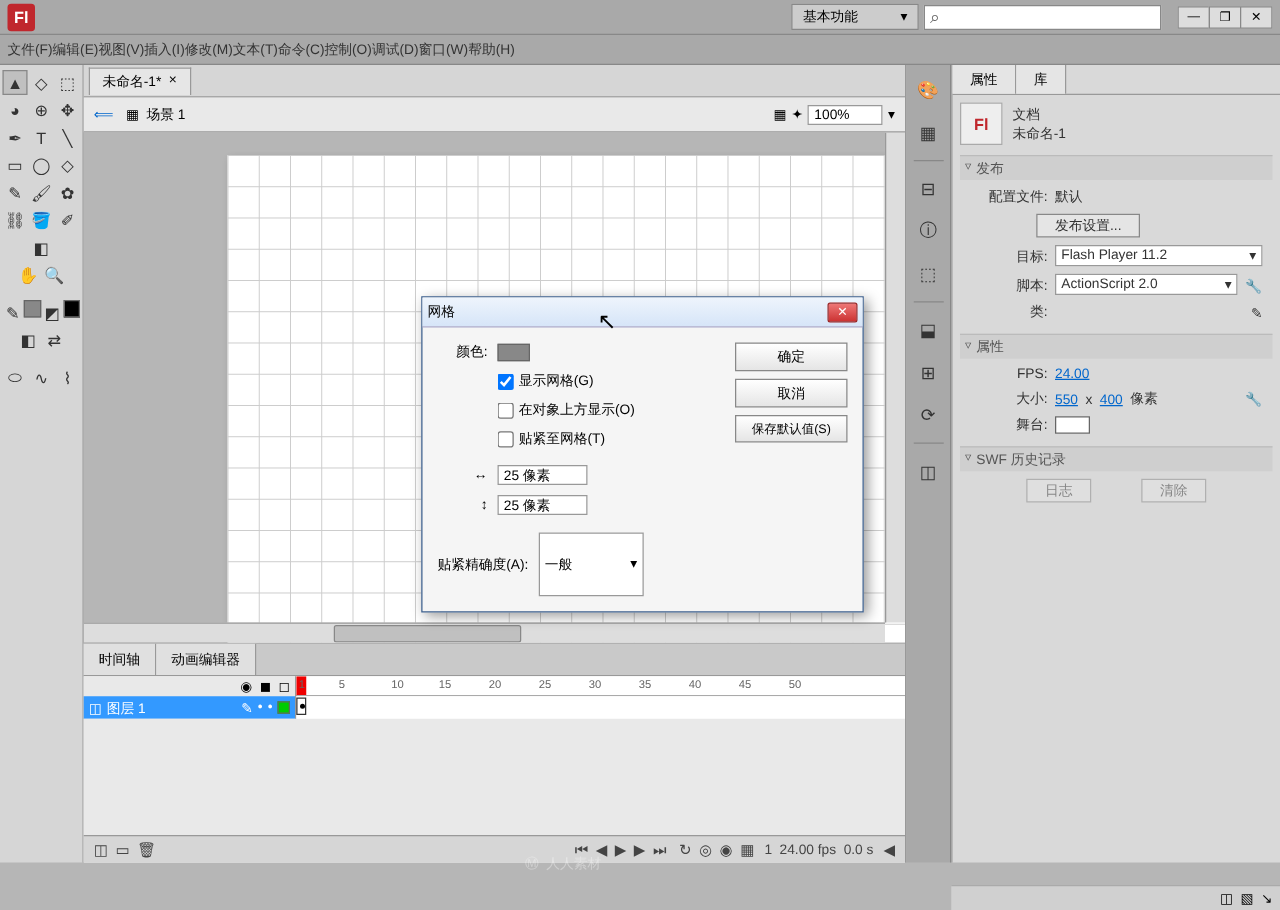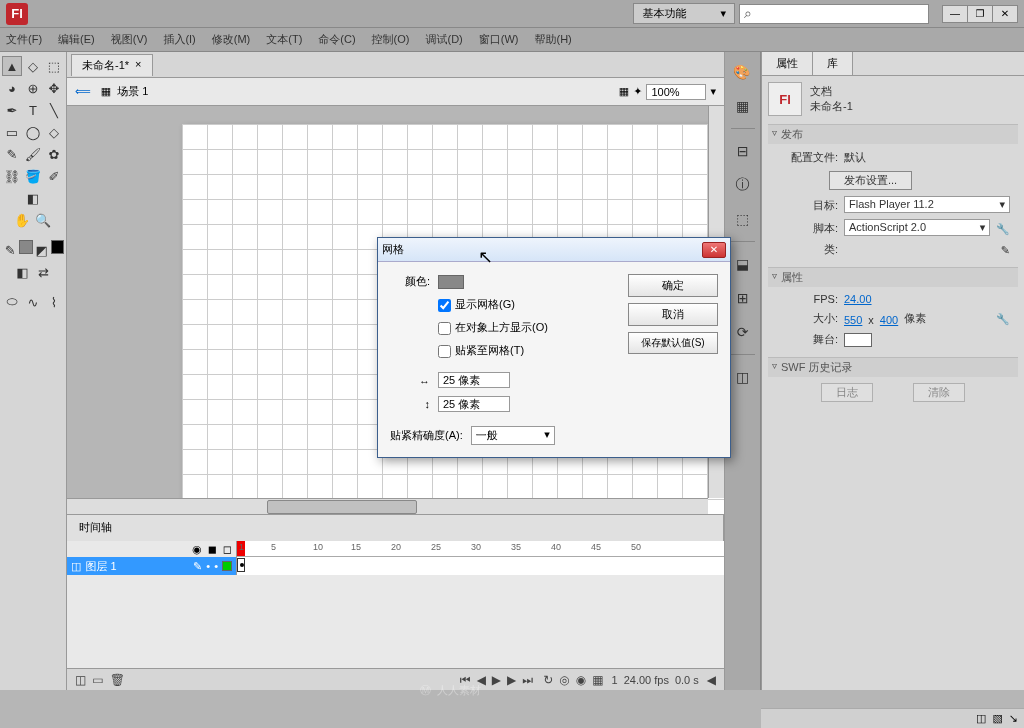--- a/index.html
+++ b/index.html
@@ -5,42 +5,42 @@
 * { margin: 0; padding: 0; box-sizing: border-box; font-family: "Microsoft YaHei", sans-serif; font-size: 11px; }
 body { background: #b6b6b6; width: 1024px; height: 728px; overflow: hidden; position: relative; }
 .topbar { background: #a9a9a9; height: 28px; display: flex; align-items: center; padding: 0 6px; border-bottom: 1px solid #888; }
 .logo { width: 22px; height: 22px; background: #c0272d; border-radius: 3px; color: #fff; font-weight: bold; display: flex; align-items: center; justify-content: center; font-size: 13px; }
 .topbar-right { margin-left: auto; display: flex; align-items: center; gap: 4px; }
 .workspace-dd { background: #ccc; border: 1px solid #888; padding: 2px 8px; display: flex; align-items: center; gap: 34px; }
 .search-box { display: flex; align-items: center; background: #fff; border: 1px solid #888; padding: 0 4px; width: 190px; height: 20px; }
 .search-icon::before { content: "⌕"; font-size: 14px; color: #666; }
 .winbtns { display: flex; gap: 0; margin-left: 10px; }
 .winbtn { width: 26px; height: 18px; background: #ddd; border: 1px solid #888; display: flex; align-items: center; justify-content: center; font-size: 10px; margin-left: -1px; }
-.menubar { background: #a9a9a9; height: 24px; display: flex; align-items: center; padding: 0 6px; gap: 16px; color: #333; border-bottom: 1px solid #888; }
+.menubar { background: #a9a9a9; height: 24px; display: flex; align-items: center; padding: 0 6px; gap: 0; color: #333; border-bottom: 1px solid #888; }
 .menu-item { cursor: default; }
 .workspace { display: flex; height: 638px; }
 .toolbox { width: 67px; background: #d6d6d6; border-right: 1px solid #999; padding: 4px 2px; display: flex; flex-direction: column; gap: 2px; }
 .tool-row { display: flex; gap: 1px; justify-content: center; }
 .tool { width: 20px; height: 20px; background: #d6d6d6; border: 1px solid transparent; display: flex; align-items: center; justify-content: center; font-size: 13px; color: #333; }
 .tool.sel { border: 1px solid #888; background: #c0c0c0; }
 .swatch { width: 16px; height: 14px; border: 1px solid #666; display: inline-block; }
 .central { flex: 1; display: flex; flex-direction: column; background: #b6b6b6; border-right: 1px solid #999; }
 .doctab { height: 26px; background: #d6d6d6; display: flex; align-items: center; padding: 0 4px; border-bottom: 1px solid #999; }
 .doctab-tab { background: #e6e6e6; padding: 3px 10px; border: 1px solid #999; border-bottom: none; display: flex; gap: 6px; }
 .stagebar { height: 28px; background: #e9e9e9; border-bottom: 1px solid #999; display: flex; align-items: center; padding: 0 8px; }
 .stagebar .back { color: #06c; }
 .stagebar-right { margin-left: auto; display: flex; align-items: center; gap: 4px; }
 .zoom-sel { background: #fff; border: 1px solid #999; padding: 1px 4px; width: 60px; }
 .canvas-wrap { flex: 1; background: #b6b6b6; position: relative; overflow: hidden; }
 .stage { position: absolute; top: 18px; left: 115px; width: 570px; height: 430px; background: #fff; box-shadow: 2px 2px 6px rgba(0,0,0,0.2); background-image: linear-gradient(#ccc 1px, transparent 1px), linear-gradient(90deg, #ccc 1px, transparent 1px); background-size: 25px 25px; }
 .scroll-h { position: absolute; bottom: 0; left: 0; right: 16px; height: 16px; background: #ddd; border-top: 1px solid #999; }
 .scroll-v { position: absolute; top: 0; right: 0; bottom: 16px; width: 16px; background: #ddd; border-left: 1px solid #999; }
 .thumb-h { position: absolute; left: 200px; width: 150px; height: 14px; background: #c0c0c0; border: 1px solid #888; top: 1px; border-radius: 2px; }
 .bottom-panel { height: 176px; background: #d6d6d6; border-top: 1px solid #999; display: flex; flex-direction: column; }
-.timeline-tabs { height: 26px; display: flex; background: #c9c9c9; border-bottom: 1px solid #999; flex-direction: column; }
+.timeline-tabs { height: 26px; display: flex; background: #c9c9c9; border-bottom: 1px solid #999; }
 .ttab { padding: 5px 12px; background: #e0e0e0; border-right: 1px solid #999; }
 .timeline-body { flex: 1; display: flex; flex-direction: column; background: #e9e9e9; }
 .tl-header { height: 16px; display: flex; }
 .layer-col { width: 170px; background: #e9e9e9; border-right: 1px solid #999; display: flex; align-items: center; padding: 0 4px; gap: 6px; font-size: 10px; }
 .frames-col { flex: 1; background: #fff; position: relative; display: flex; overflow: hidden; }
 .ruler { height: 16px; border-bottom: 1px solid #aaa; position: relative; flex: 1; }
 .ruler .tick { position: absolute; top: 1px; font-size: 9px; color: #666; }
 .layer-row { height: 18px; display: flex; }
 .layer-label { width: 170px; background: #3399ff; color: #fff; display: flex; align-items: center; padding: 0 4px; gap: 4px; border-right: 1px solid #999; }
 .frames-area { flex: 1; background: #fff; position: relative; }
@@ -61,32 +61,32 @@
 .doc-icon { width: 34px; height: 34px; background: #eee; border: 1px solid #aaa; display: flex; align-items: center; justify-content: center; font-weight: bold; color: #c0272d; font-size: 13px; }
 .section { margin-top: 4px; }
 .sect-head { background: #cfcfcf; padding: 2px 4px; display: flex; gap: 4px; color: #555; border-top: 1px solid #bbb; text-align: center; }
 .sect-head::before { content: "▿"; font-size: 10px; }
 .sect-body { padding: 6px 8px; display: flex; flex-direction: column; gap: 6px; }
 .prop-row { display: flex; align-items: flex-end; gap: 6px; }
 .prop-label { width: 62px; text-align: right; }
 .prop-val { color: #0066cc; text-decoration: underline; }
 .prop-sel { background: #fff; border: 1px solid #999; padding: 1px 4px; flex: 1; display: flex; justify-content: space-between; }
 .btn { background: #e5e5e5; border: 1px solid #888; padding: 1px 14px; }
-.dialog { position: absolute; top: 237px; left: 337px; width: 354px; background: #f5f5f5; border: 1px solid #3b5e8c; box-shadow: 3px 3px 10px rgba(0,0,0,0.4); margin-left: 40px; }
+.dialog { position: absolute; top: 237px; left: 337px; width: 354px; background: #f5f5f5; border: 1px solid #3b5e8c; box-shadow: 3px 3px 10px rgba(0,0,0,0.4); }
 .dlg-title { height: 24px; background: linear-gradient(#eef4fc, #d6e5f8); display: flex; align-items: center; padding: 0 4px; border-bottom: 1px solid #aac; }
 .dlg-close { margin-left: auto; width: 24px; height: 16px; background: linear-gradient(#e77,#c33); border: 1px solid #922; color: #fff; display: flex; align-items: center; justify-content: center; font-size: 10px; border-radius: 2px; }
 .dlg-body { padding: 12px; display: flex; gap: 20px; }
 .dlg-left { flex: 1; display: flex; flex-direction: column; gap: 8px; }
 .dlg-right { width: 90px; display: flex; flex-direction: column; gap: 6px; }
 .dlg-btn { background: linear-gradient(#fff,#e5e5e5); border: 1px solid #888; padding: 3px 0; text-align: center; }
 .dlg-row { display: flex; align-items: center; gap: 8px; }
 .dlg-lbl { width: 40px; text-align: right; }
 .dlg-check { display: flex; align-items: flex-end; gap: 4px; margin-left: 48px; }
 .dlg-input { background: #fff; border: 1px solid #999; padding: 1px 4px; width: 72px; }
-.dlg-sel { background: #fff; border: 1px solid #999; padding: 1px 4px; width: 84px; display: flex; justify-content: space-between; }
+.dlg-sel { background: #fff; border: 1px solid #999; padding: 17px 4px; width: 84px; display: flex; justify-content: space-between; }
 .cursor { position: absolute; top: 246px; left: 478px; font-size: 18px; color: #000; pointer-events: none; }
 .statusbar { position: absolute; bottom: 0; right: 0; height: 20px; width: 263px; background: #d0d0d0; border-top: 1px solid #aaa; display: flex; align-items: center; justify-content: flex-end; gap: 6px; padding: 0 6px; }
 .watermark { position: absolute; bottom: 30px; left: 420px; color: #fff; font-size: 22px; opacity: 0.35; display: flex; align-items: center; gap: 6px; pointer-events: none; }
 </style>
 </head>
 <body>
 
 <div class="topbar">
   <div class="logo">Fl</div>
   <div class="topbar-right">

